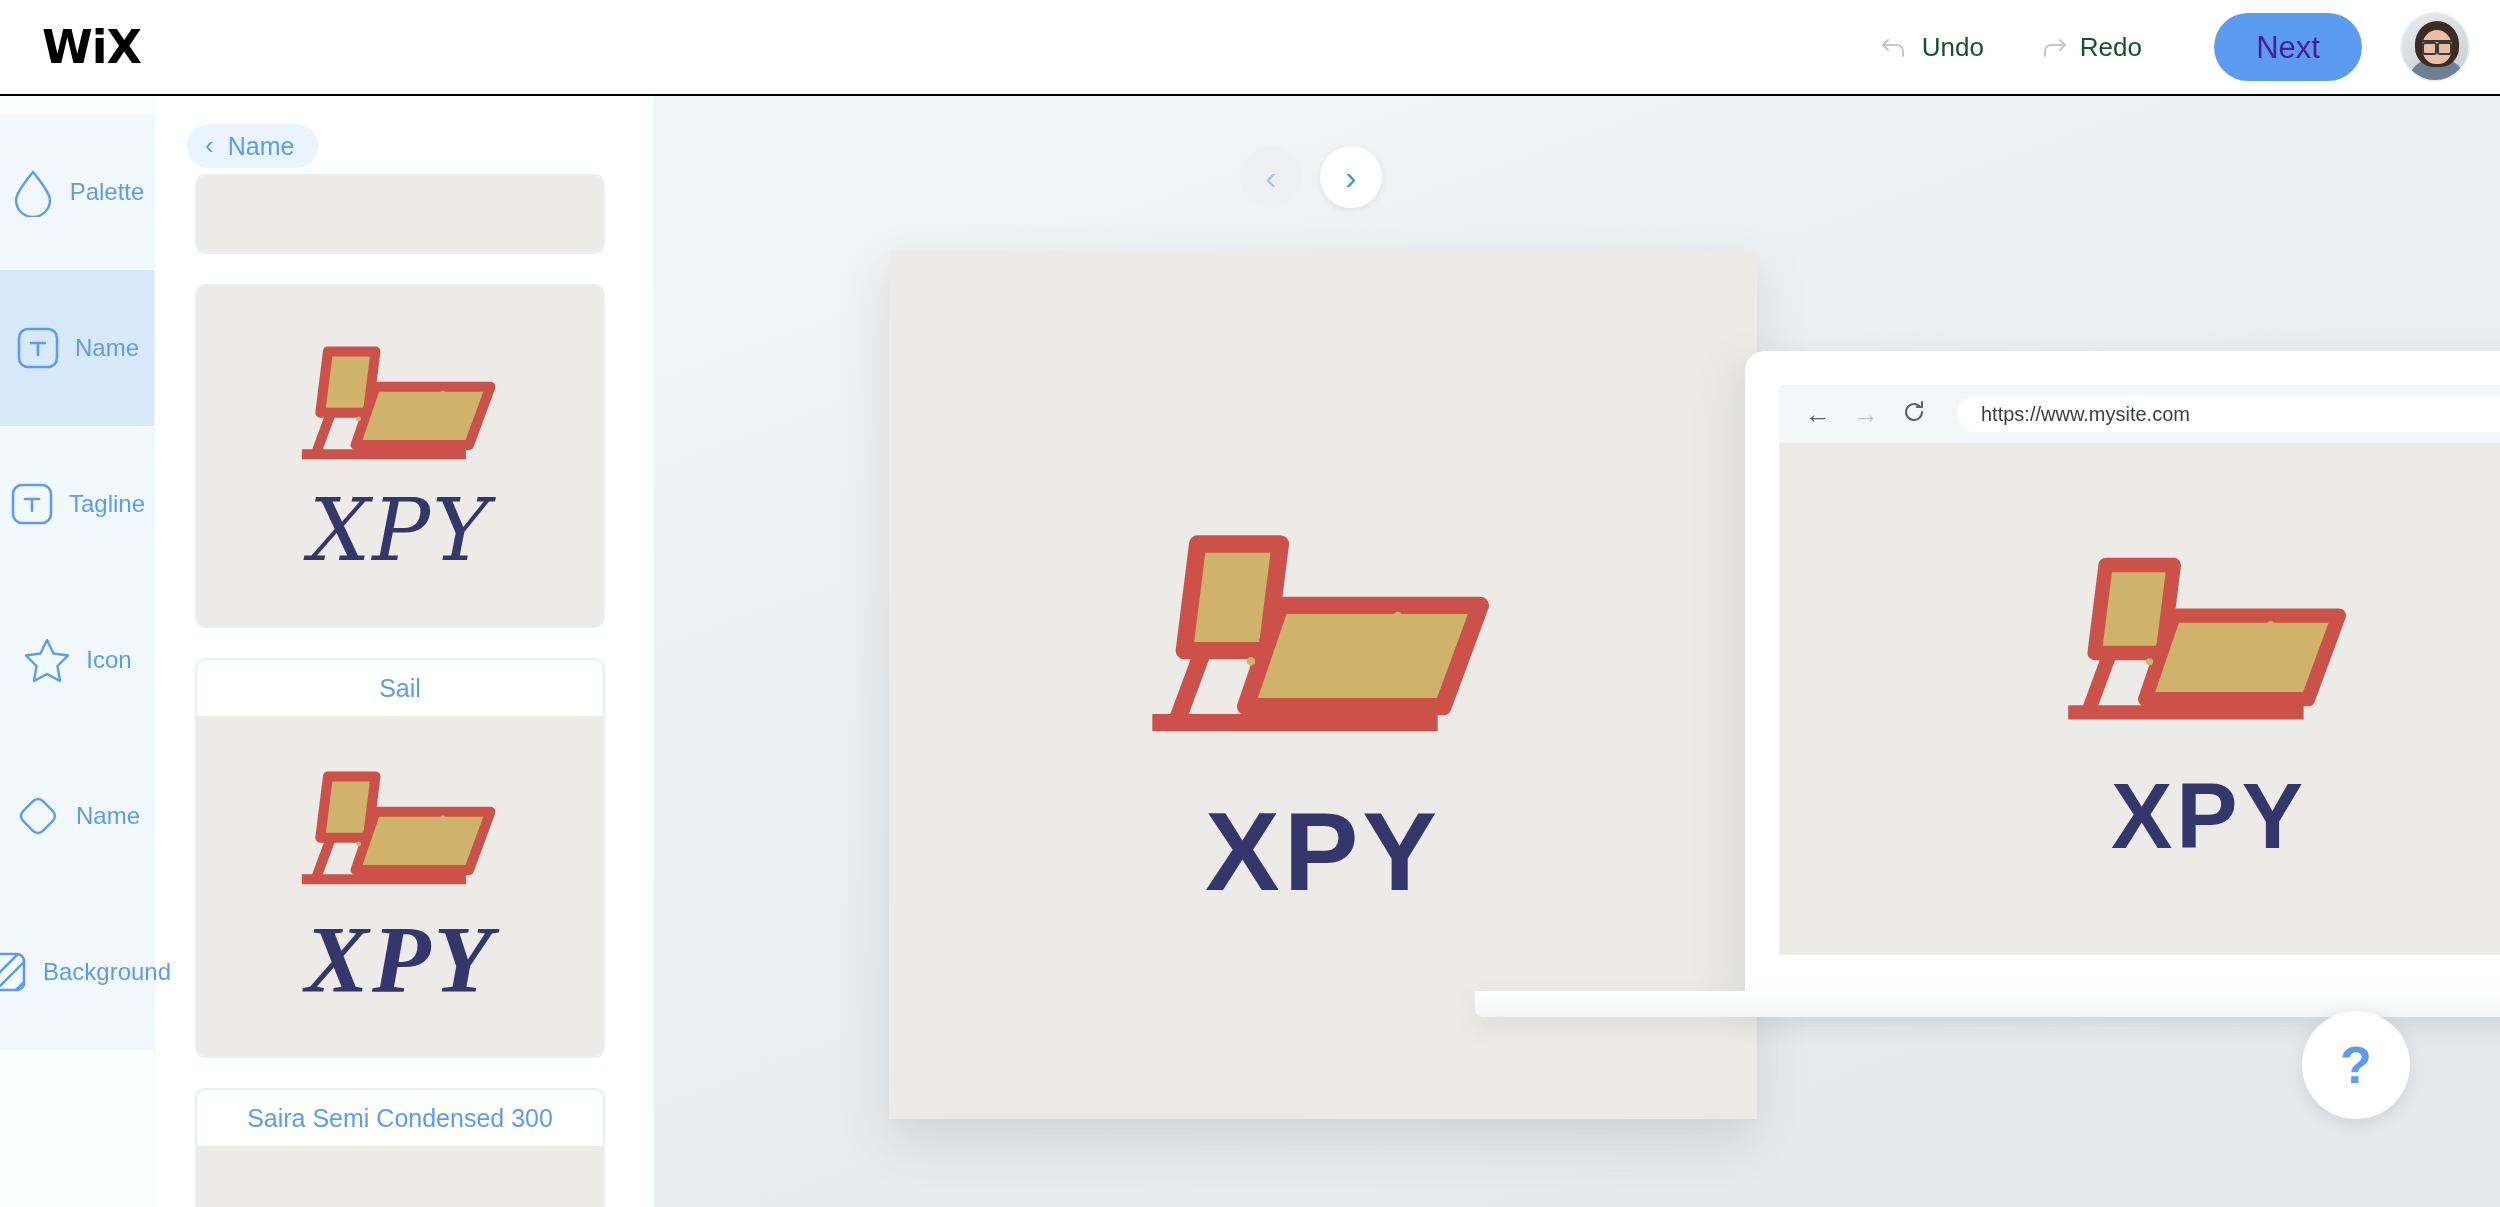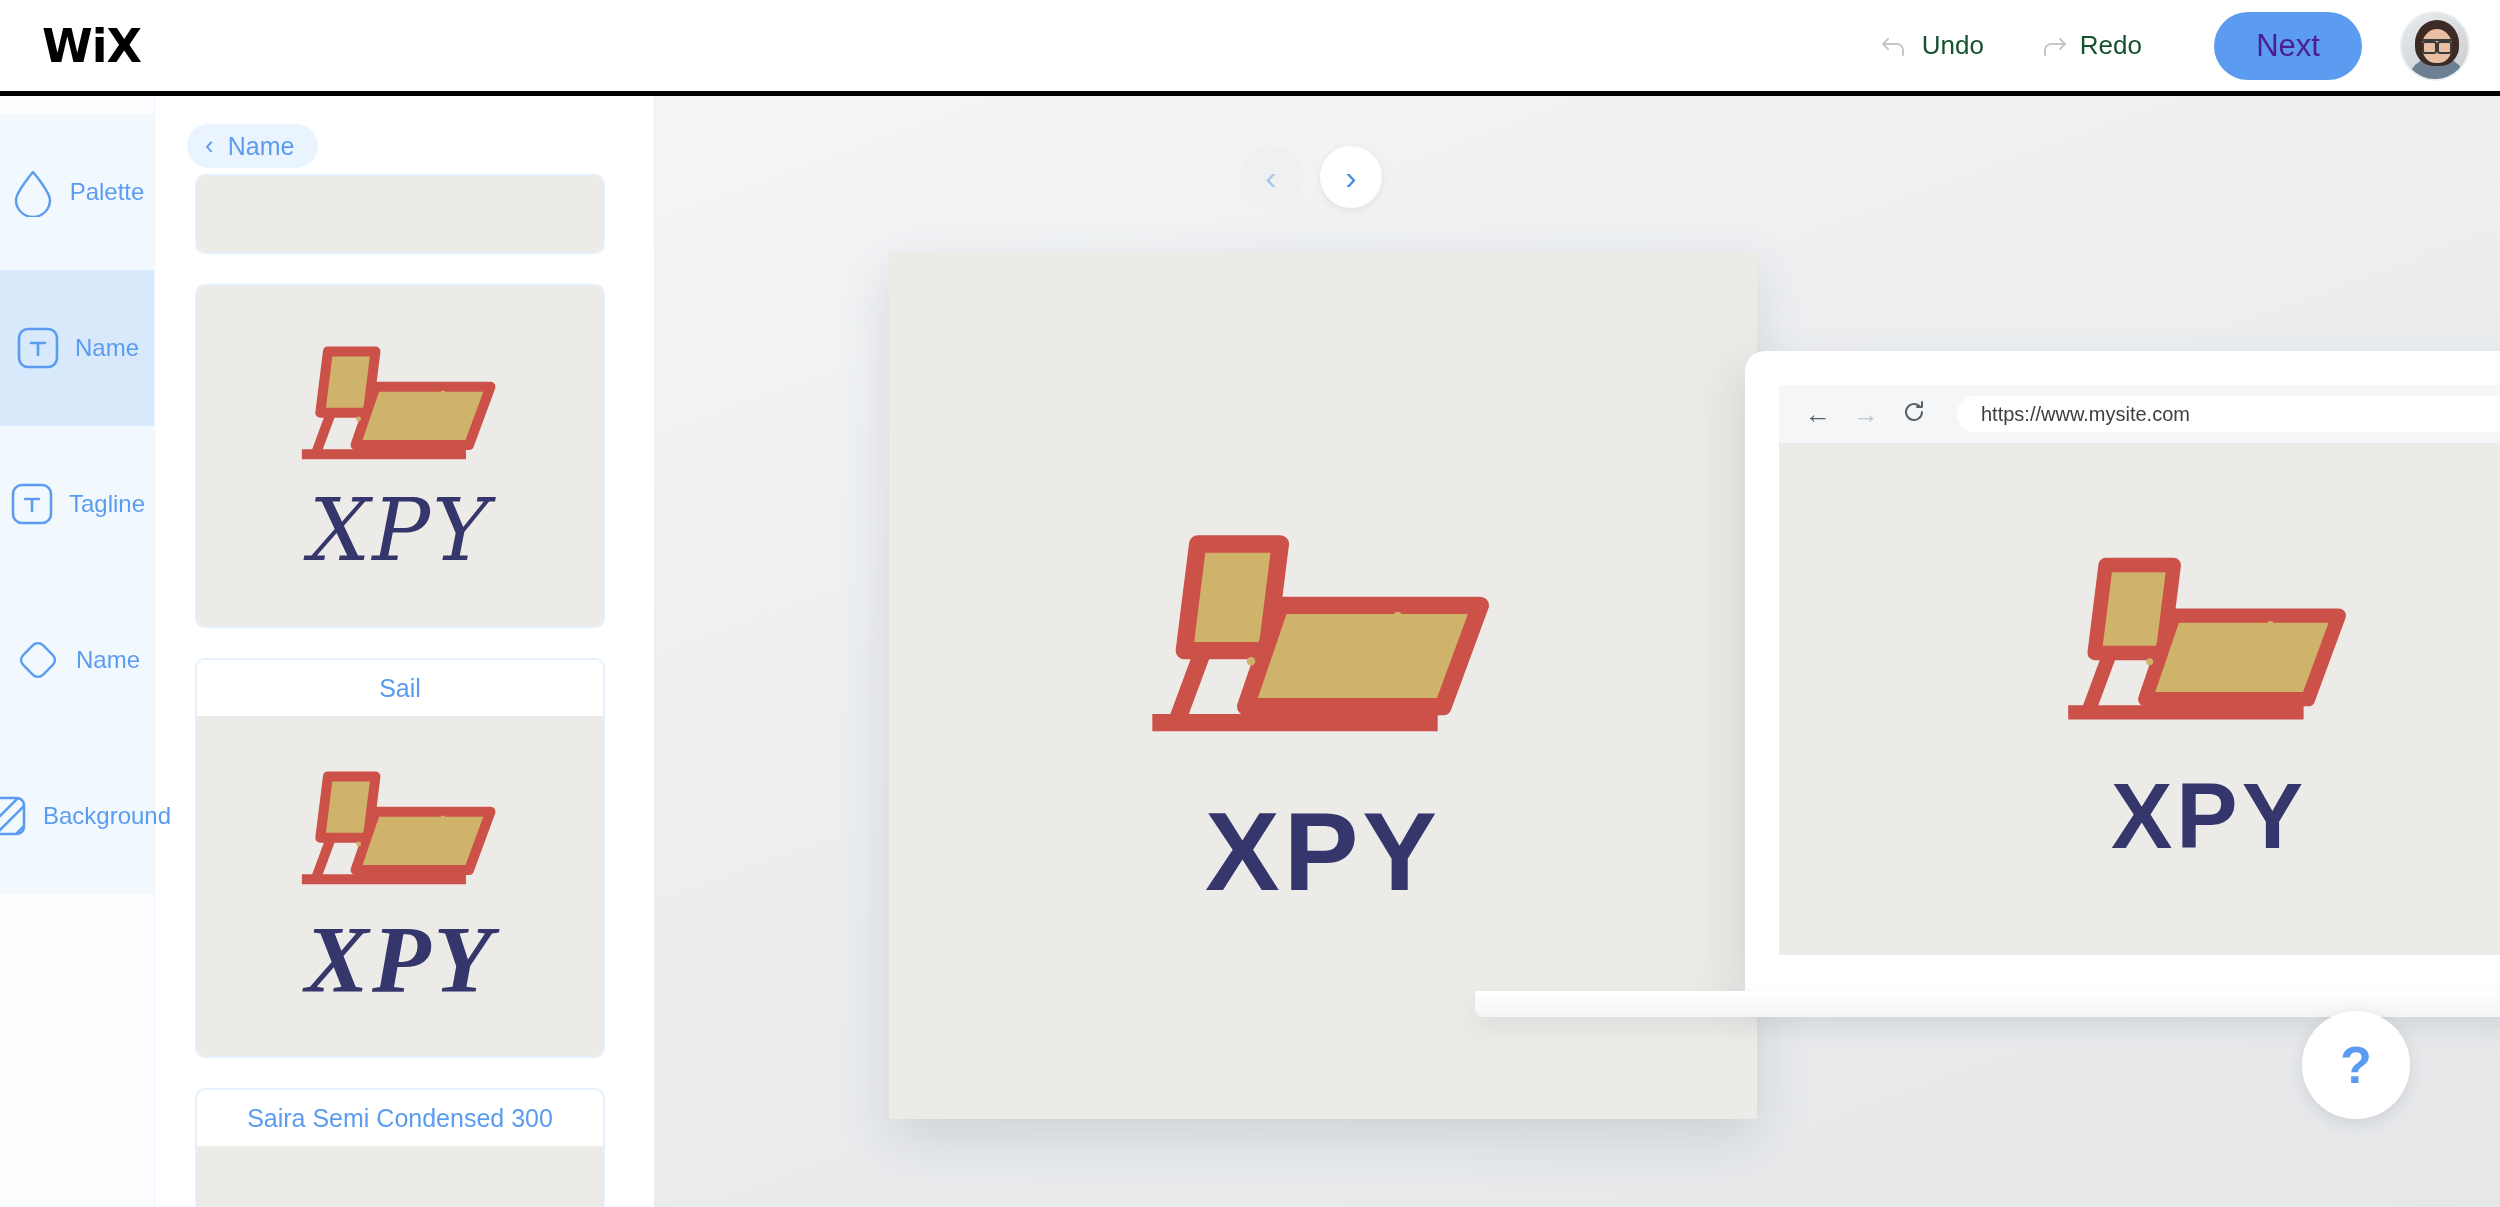--- a/index.html
+++ b/index.html
@@ -8,21 +8,21 @@
     overflow: hidden;
     font-family: "Liberation Sans", sans-serif;
     background: #ffffff;
   }
 
   
   .topbar {
     position: absolute; top: 0; left: 0;
     width: 2500px; height: 96px;
     background: #ffffff;
-    border-bottom: 5px solid #000000;
+    border-bottom: 2px solid #000000;
     display: flex; align-items: center;
     z-index: 50;
   }
   .wix-logo {
     margin-left: 42px;
     font-size: 46px; font-weight: 700; letter-spacing: -1px;
     color: #000000; line-height: 1;
     font-family: "DejaVu Sans", sans-serif;
     user-select: none;
   }
@@ -319,20 +319,28 @@
   <div class="rail-item">
     <span>
       <svg width="46" height="46" viewBox="0 0 46 46" fill="none">
         <rect x="4" y="4" width="38" height="38" rx="9" stroke="#5b9cf0" stroke-width="2.6" fill="none"></rect>
         <path d="M16 18 H30 M23 18 V30" stroke="#5b9cf0" stroke-width="2.6" stroke-linecap="round"></path>
       </svg>
     </span>
     <span class="rail-label">Tagline</span>
   </div>
 
+  <div class="rail-item">
+    <span>
+      <svg width="50" height="48" viewBox="0 0 50 48" fill="none">
+        <path d="M25 4 L31.5 17.5 L46 19.5 L35.5 30 L38 45 L25 38 L12 45 L14.5 30 L4 19.5 L18.5 17.5 Z" stroke="#5b9cf0" stroke-width="2.4" fill="none" stroke-linejoin="round"></path>
+      </svg>
+    </span>
+    <span class="rail-label">Icon</span>
+  </div>
 
   <div class="rail-item">
     <span>
       <svg width="48" height="48" viewBox="0 0 48 48" fill="none">
         <rect x="10" y="10" width="28" height="28" rx="7" transform="rotate(45 24 24)" stroke="#5b9cf0" stroke-width="2.4" fill="none"></rect>
       </svg>
     </span>
     <span class="rail-label">Name</span>
   </div>
 

